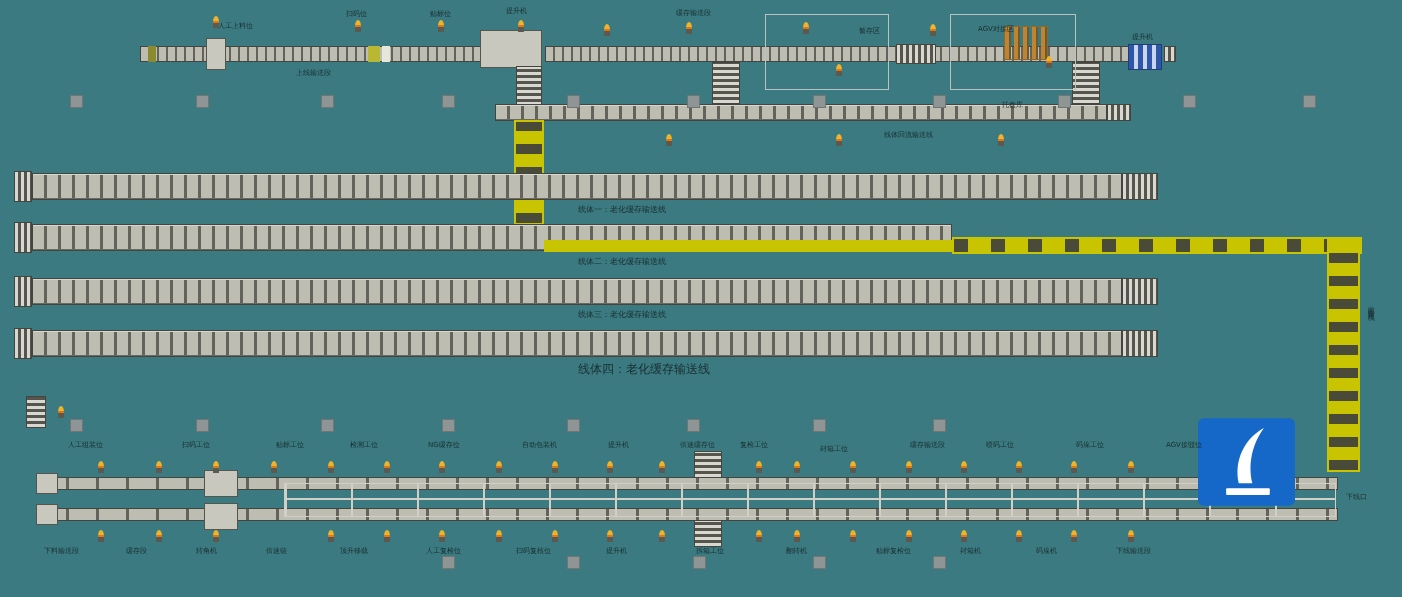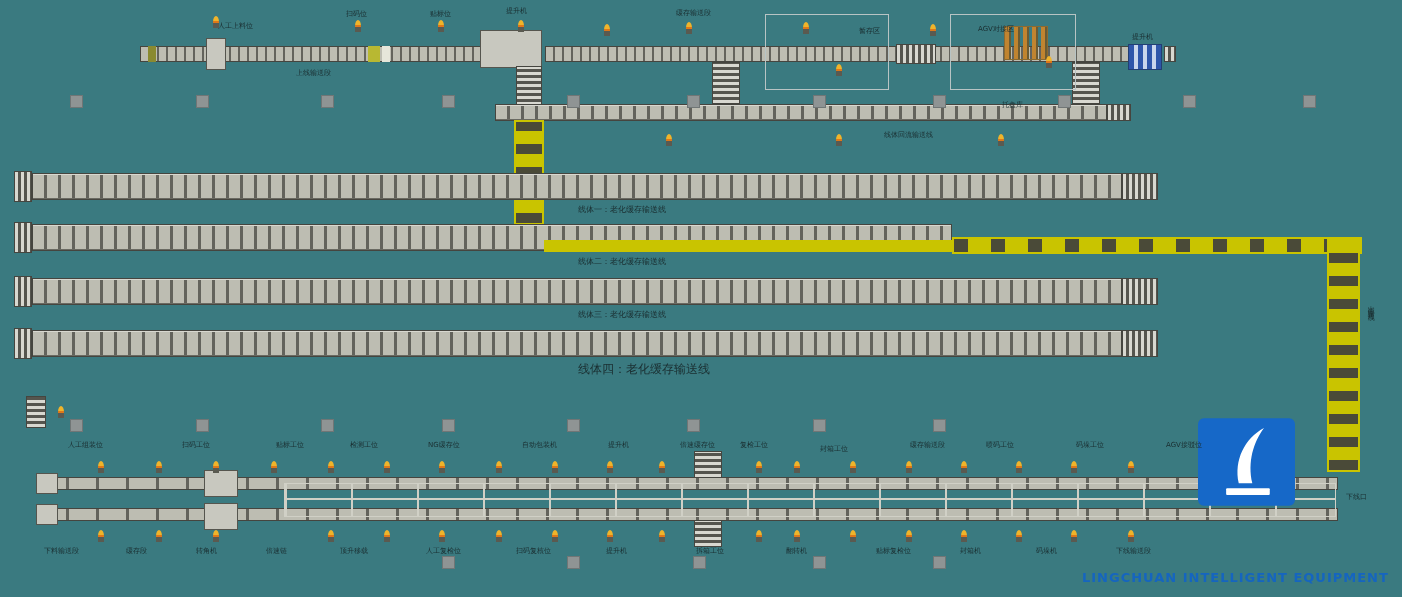--- a/index.html
+++ b/index.html
@@ -99,21 +99,20 @@
   <div class="abs cross-v" style="left:694px;top:520px;width:28px;height:27px"></div>
   <div class="abs rail" style="left:284px;top:483px;width:1052px;height:34px"></div>
 
   <div class="abs logo" style="left:1198px;top:418px">
     <svg width="97" height="88" viewBox="0 0 100 90">
       <rect width="100" height="90" rx="6" style="fill:var(--logo-blue,#1668c8)"></rect>
       <path d="M68,10 C48,21 37,43 42,67 L56,67 C51,45 57,25 68,10 Z" fill="#ffffff"></path>
       <rect x="29" y="72" width="45" height="7" rx="1" fill="#ffffff"></rect>
     </svg>
   </div>
-  <div class="abs wm-en" style="left:1082px;top:570px">LINGCHUAN INTELLIGENT EQUIPMENT</div>
 
 <div class="abs pillar" style="left: 70px; top: 95px;"></div>
     <div class="abs pillar" style="left: 196px; top: 95px;"></div>
     <div class="abs pillar" style="left: 321px; top: 95px;"></div>
     <div class="abs pillar" style="left: 442px; top: 95px;"></div>
     <div class="abs pillar" style="left: 567px; top: 95px;"></div>
     <div class="abs pillar" style="left: 687px; top: 95px;"></div>
     <div class="abs pillar" style="left: 813px; top: 95px;"></div>
     <div class="abs pillar" style="left: 933px; top: 95px;"></div>
     <div class="abs pillar" style="left: 1058px; top: 95px;"></div>

